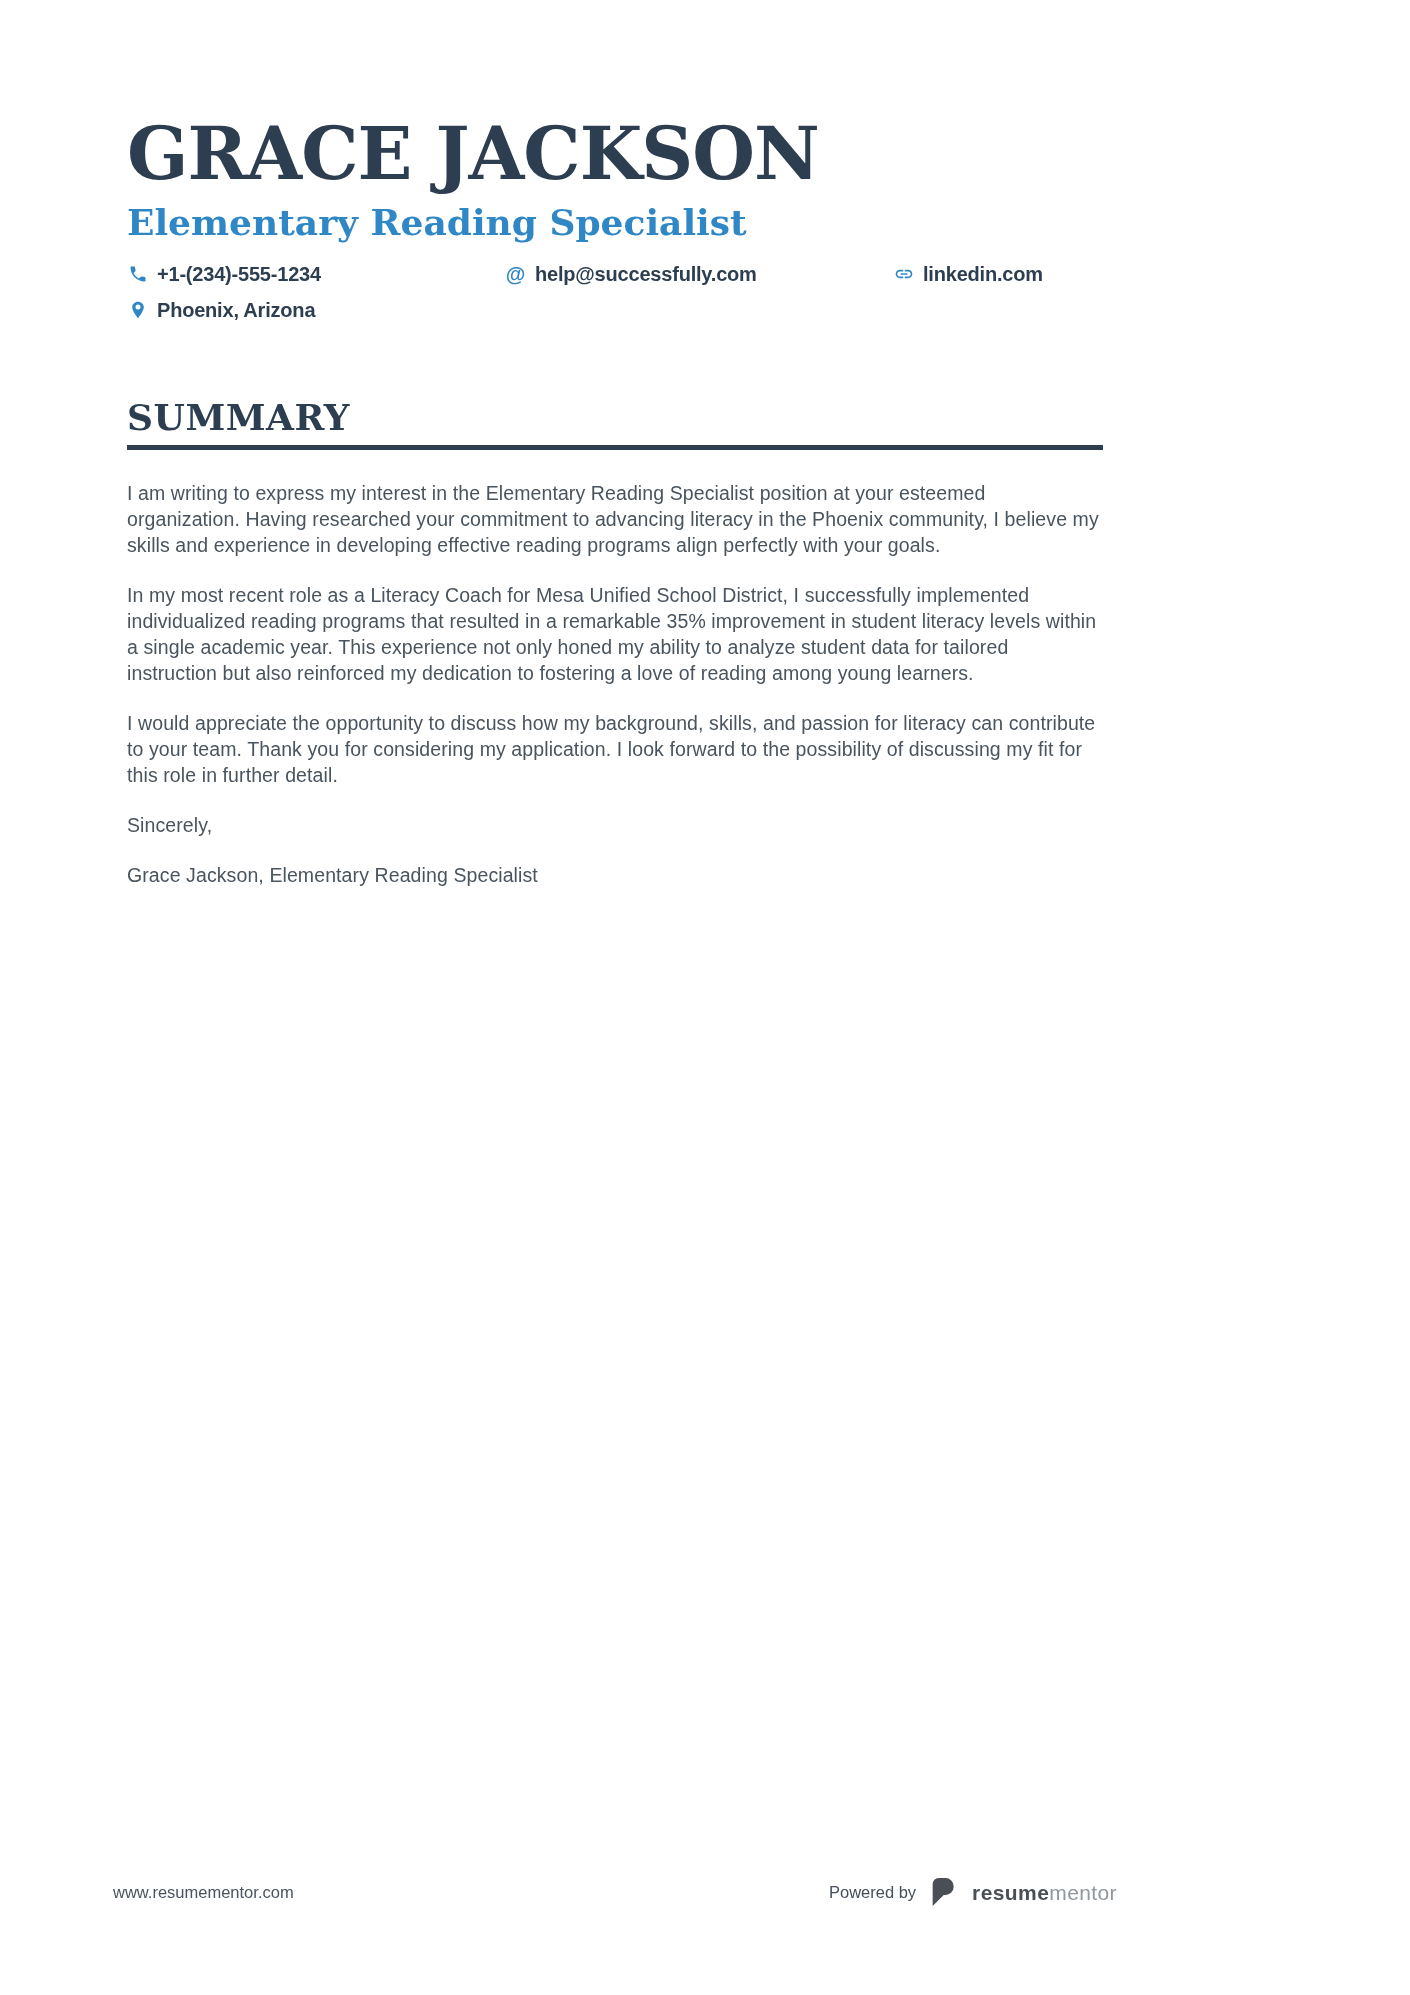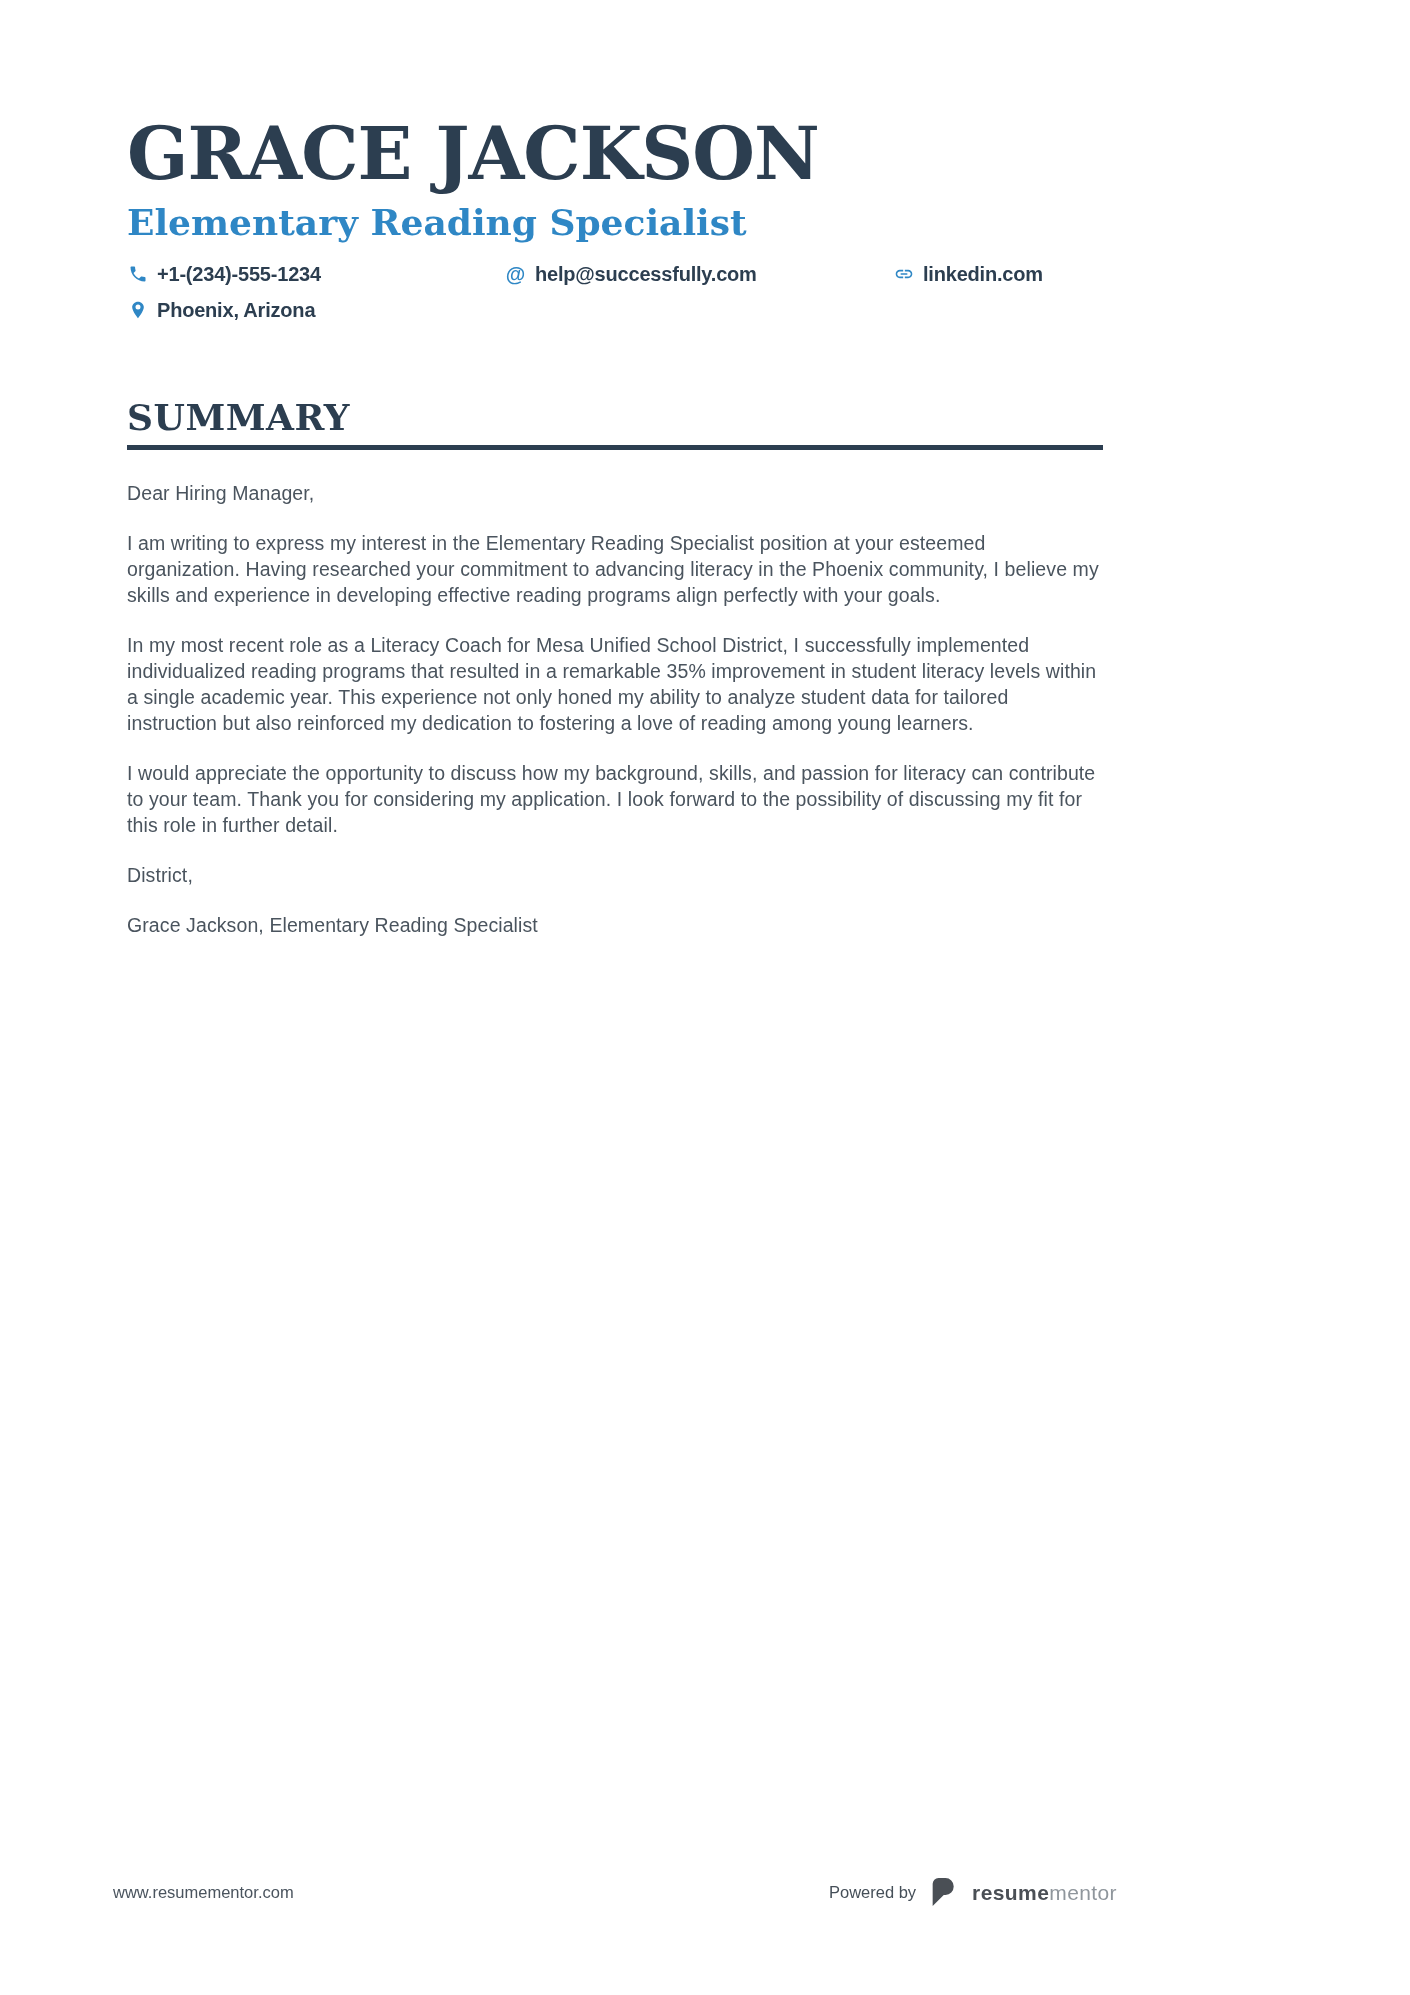--- a/index.html
+++ b/index.html
@@ -162,25 +162,24 @@
           <span>Phoenix, Arizona</span>
         </div>
       </div>
     </div>
 
     <div class="section">
       <div class="section-heading">SUMMARY</div>
       <div class="section-rule"></div>
 
       <div class="letter">
-        <p>Dear Hiring Manager,</p>
         <p>I am writing to express my interest in the Elementary Reading Specialist position at your esteemed organization. Having researched your commitment to advancing literacy in the Phoenix community, I believe my skills and experience in developing effective reading programs align perfectly with your goals.</p>
         <p>In my most recent role as a Literacy Coach for Mesa Unified School District, I successfully implemented individualized reading programs that resulted in a remarkable 35% improvement in student literacy levels within a single academic year. This experience not only honed my ability to analyze student data for tailored instruction but also reinforced my dedication to fostering a love of reading among young learners.</p>
         <p>I would appreciate the opportunity to discuss how my background, skills, and passion for literacy can contribute to your team. Thank you for considering my application. I look forward to the possibility of discussing my fit for this role in further detail.</p>
-        <p>District,</p>
+        <p>Sincerely,</p>
         <p>Grace Jackson, Elementary Reading Specialist</p>
       </div>
     </div>
   </div>
 
   <div class="footer">
     <span class="footer-site">www.resumementor.com</span>
     <div class="footer-brand">
       <span class="powered-by">Powered by</span>
       <span class="brand-logo">

